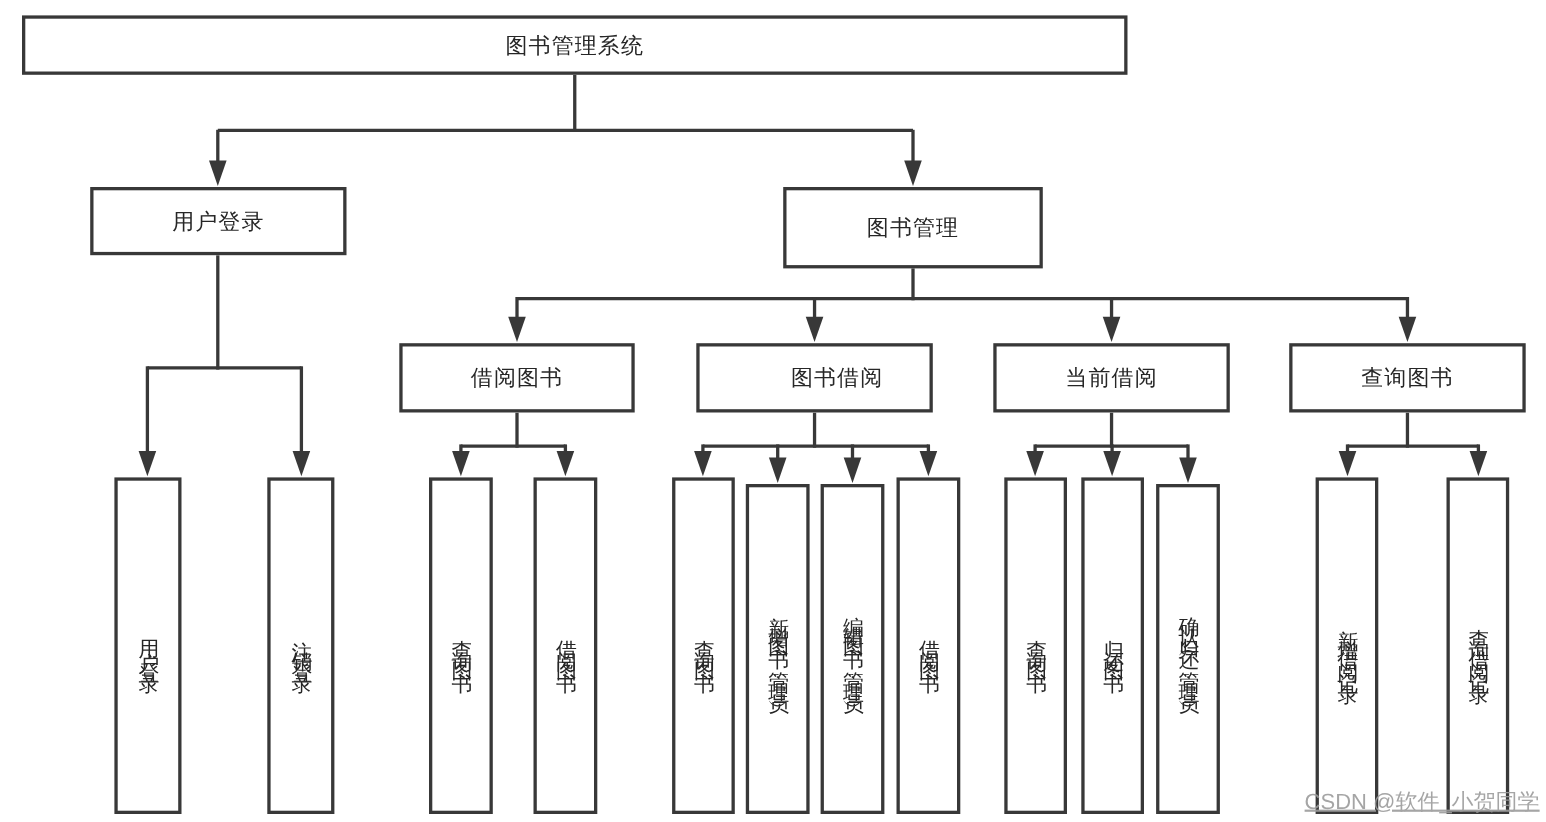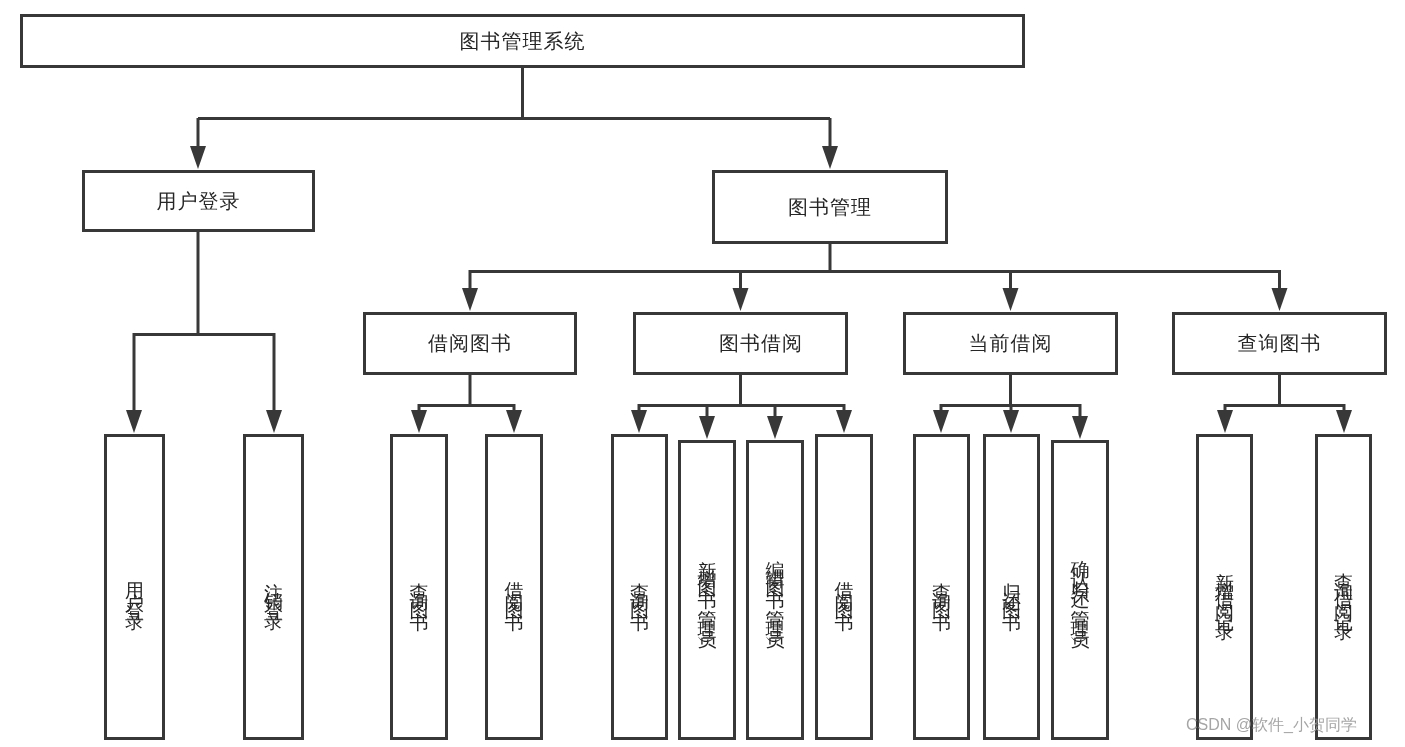--- a/index.html
+++ b/index.html
@@ -44,25 +44,26 @@
     font-size: 19px;
     letter-spacing: 10px;
     line-height: 1.05;
     white-space: nowrap;
   }
 
   .watermark {
     position: absolute;
     left: 1186px;
     top: 715px;
-    font-size: 16px;
+    font-size: 20px;
     color: var(--watermark);
     opacity: 0.9;
     white-space: nowrap;
     z-index: 3;
+    text-decoration: underline;
   }
 </style>
 </head>
 <body>
 
 <div class="stage">
 
   <svg class="connectors" viewBox="0 0 1405 747" fill="none" stroke="currentColor" stroke-width="3">
 
     <g>

